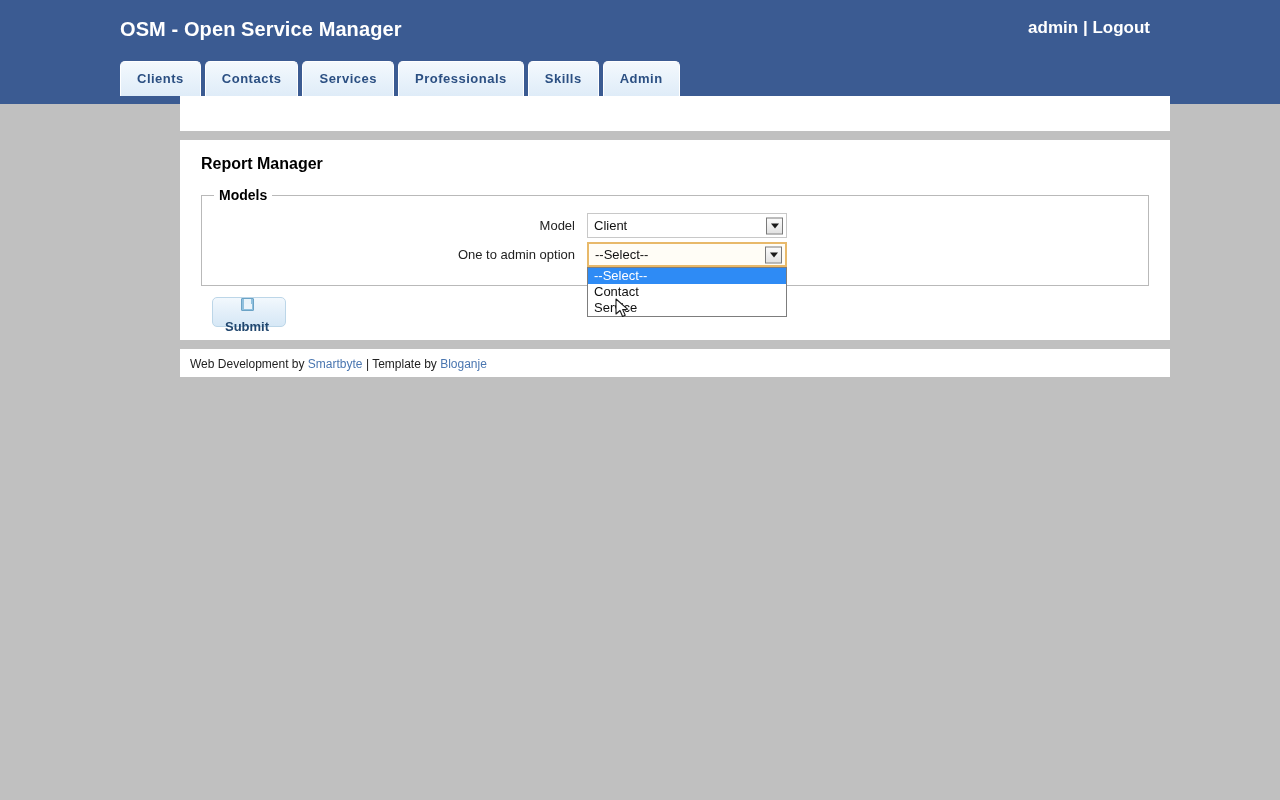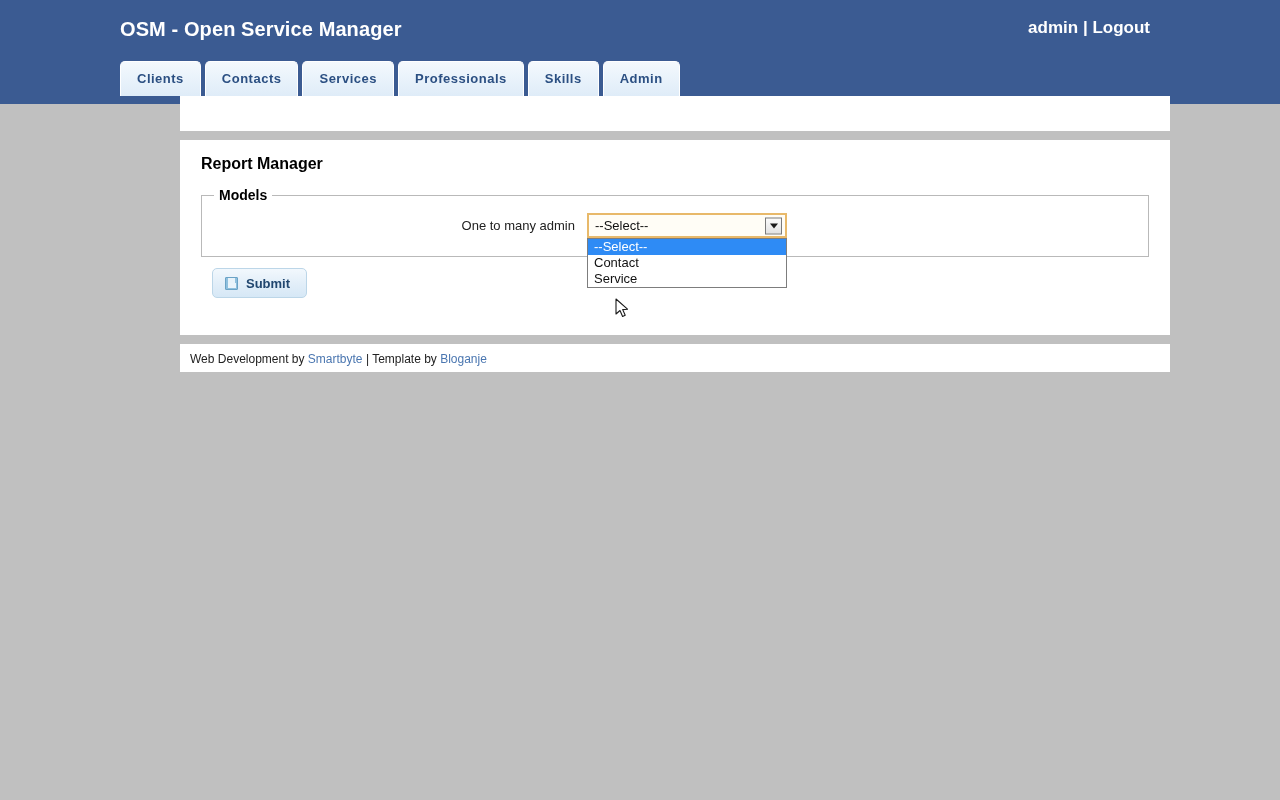--- a/index.html
+++ b/index.html
@@ -215,20 +215,21 @@
     height: 30px;
     padding: 0 16px 0 12px;
     background: linear-gradient(to bottom, #f2f8fd 0%, #e3eff9 50%, #d6e8f6 100%);
     border: 1px solid #bcd6e8;
     border-radius: 5px;
     color: #21476f;
     font-size: 13px;
     font-weight: bold;
     cursor: pointer;
     font-family: "Liberation Sans", sans-serif;
+    flex-direction: column;
   }
   .btn-icon {
     width: 13px; height: 13px;
     background: #8fc0de;
     border: 1px solid #6ba3c6;
     border-radius: 1px;
     position: relative;
     flex: 0 0 auto;
   }
   .btn-icon:before {
@@ -299,23 +300,34 @@
 
   <div class="panel panel-top"></div>
 
   <div class="panel panel-main">
 
     <h1 class="page-title">Report Manager</h1>
 
     <fieldset class="models">
       <legend>Models</legend>
 
-
       <div class="form-row">
-        <div class="form-label">One to many admin</div>
+        <div class="form-label">Model</div>
+        <div class="select-wrap">
+          <div class="select-box">
+            <span class="select-value">Client</span>
+            <span class="select-arrow">
+                <i></i>
+              </span>
+          </div>
+        </div>
+      </div>
+
+      <div class="form-row">
+        <div class="form-label">One to admin option</div>
         <div class="select-wrap">
           <div class="select-box focused">
             <span class="select-value">--Select--</span>
             <span class="select-arrow">
                 <i></i>
               </span>
           </div>
 
           <ul class="dropdown-list">
             <li class="selected">--Select--</li>

